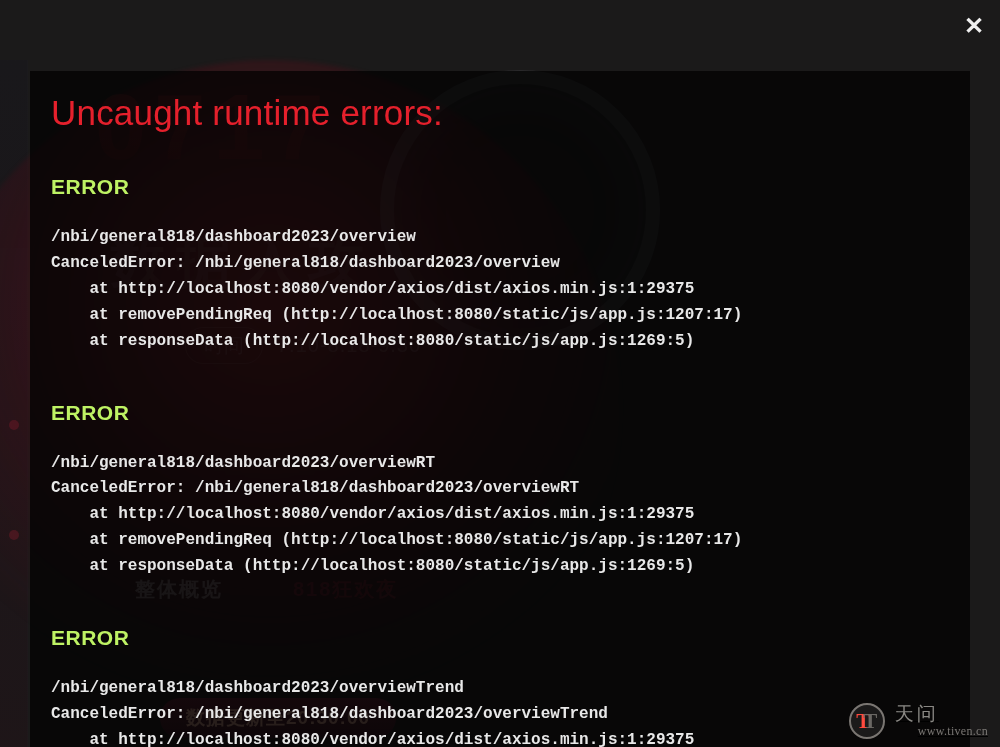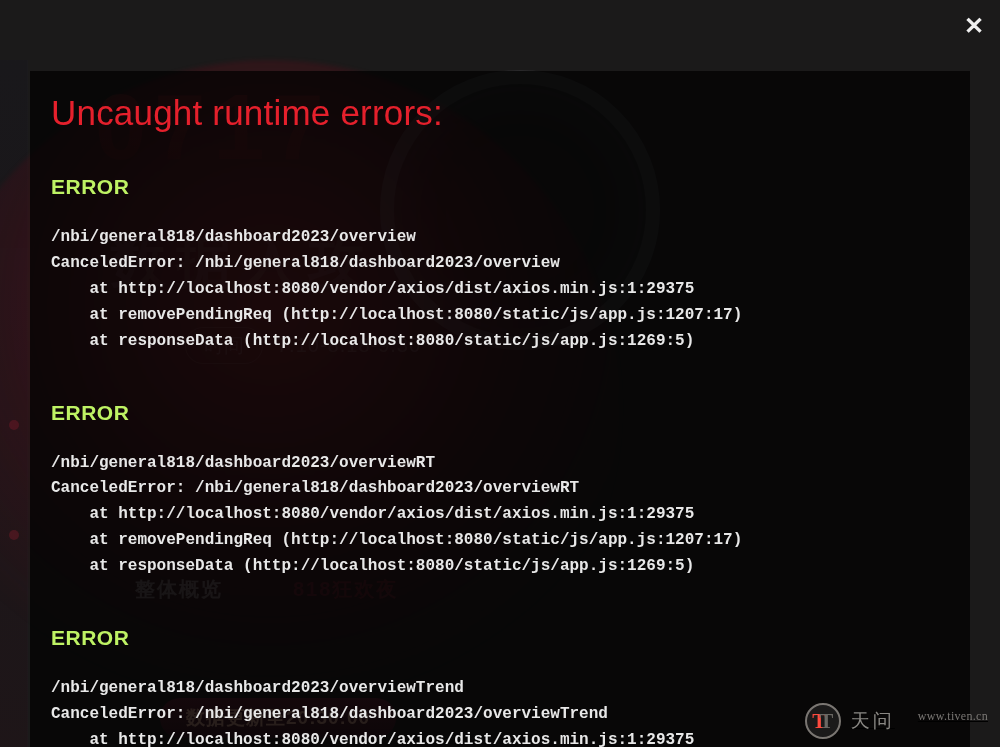--- a/index.html
+++ b/index.html
@@ -199,21 +199,21 @@
       justify-content: center;
       font-size: 21px;
       font-weight: 800;
       line-height: 1;
       position: relative;
       overflow: hidden;
       background: #1b1a1a;
     }
     .wm-logo .half-l { color: #ff4a3e; }
     .wm-logo .half-r { color: #6b6864; margin-left: -7px; }
-    .wm-text { display: flex; flex-direction: row; line-height: 1.15; text-decoration: underline; }
+    .wm-text { display: flex; flex-direction: column; line-height: 1.15; text-decoration: underline; }
     .wm-brand { font-size: 19px; color: #8a8884; letter-spacing: 3px; }
     .wm-url   { font-size: 12px; color: #7a7774; letter-spacing: 0.3px; margin-left: 23px; }
   </style>
 </head>
 <body>
 
 <div class="bg-layer">
   <div class="bg-leftbar"></div>
   <div class="bg-glow"></div>
   <div class="bg-ring"></div>

